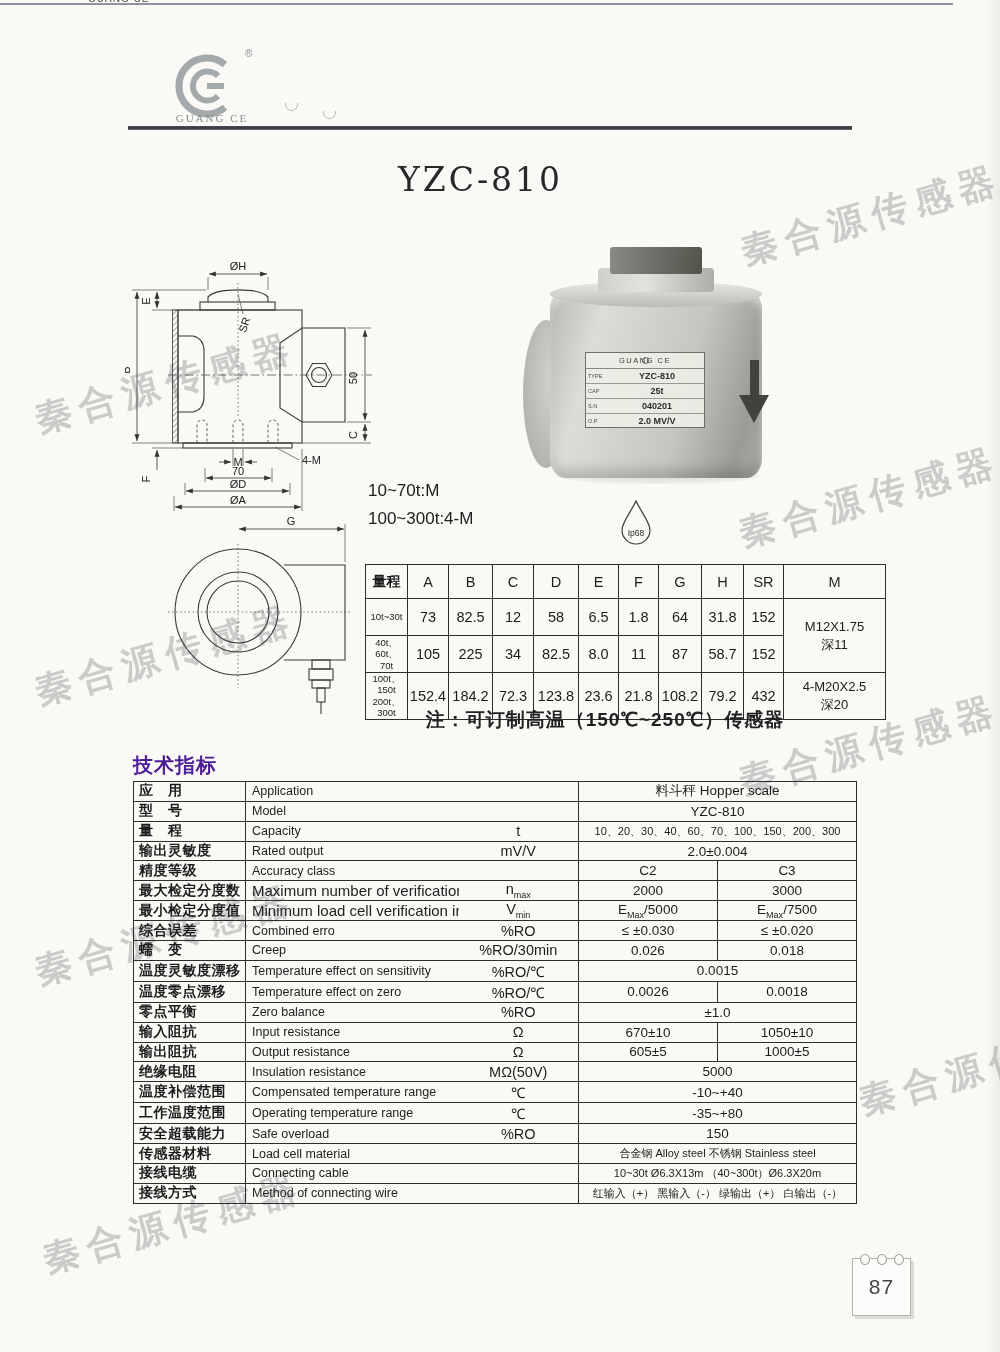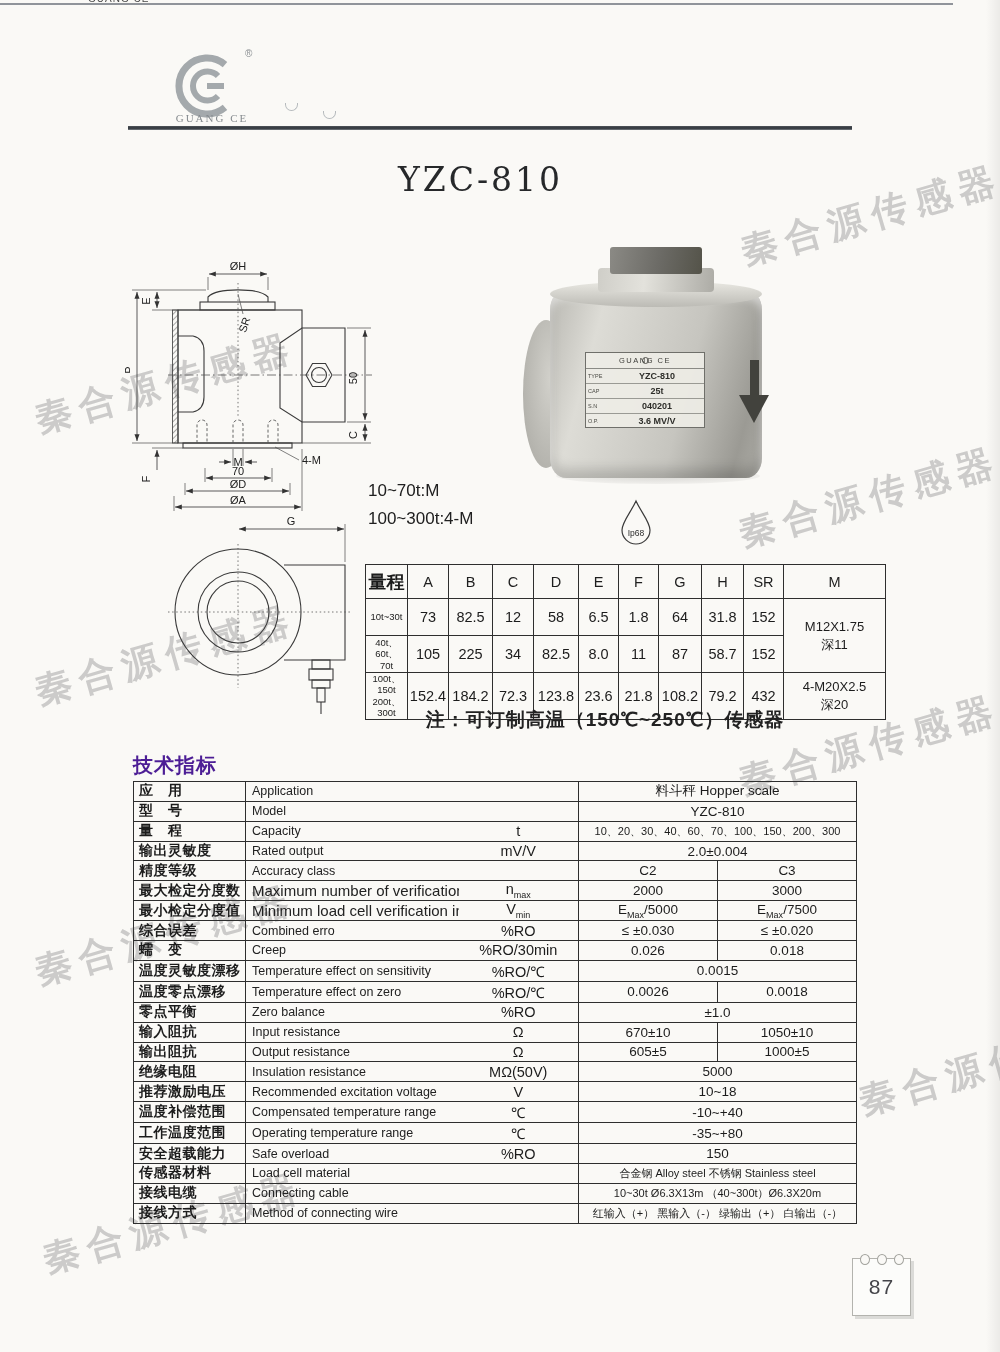--- a/index.html
+++ b/index.html
@@ -74,21 +74,21 @@
         border-right:15px solid transparent;border-top:28px solid #42423d;z-index:6;}
   .ip68{left:98px;top:258px;}
 
   
   .dim-table{position:absolute;left:365px;top:564px;border-collapse:collapse;table-layout:fixed;
         z-index:10;width:520px;}
   .dim-table th,.dim-table td{border:1px solid #2e2e2e;padding:0;text-align:center;overflow:hidden;}
   .dim-table thead tr{height:34px;}
   .dim-table tbody tr{height:37px;}
   .dim-table th.col-h{font-size:14.5px;font-weight:normal;color:#1e1e1e;}
-  .dim-table th.rng-h{font-size:18px;font-weight:bold;}
+  .dim-table th.rng-h{font-size:14px;font-weight:bold;}
   .dim-table td.rng{font-size:9.5px;white-space:pre-line;line-height:1.2;}
   .dim-table td.val{font-size:14.5px;}
   .dim-table td.mcell{font-size:13px;white-space:pre-line;line-height:1.35;}
 
   .note{position:absolute;left:345px;top:707px;width:520px;text-align:center;font-size:19px;
         font-weight:bold;letter-spacing:1px;color:#222;z-index:10;}
 
   .spec-heading{position:absolute;left:133px;top:752px;font-size:20px;font-weight:bold;color:#4c1d95;
         letter-spacing:1px;z-index:10;}
 
@@ -279,21 +279,21 @@
       <div class="ph-row">
         <span class="k">CAP</span>
         <span class="v">25t</span>
       </div>
       <div class="ph-row">
         <span class="k">S.N</span>
         <span class="v">040201</span>
       </div>
       <div class="ph-row">
         <span class="k">O.P.</span>
-        <span class="v">3.6 MV/V</span>
+        <span class="v">2.0 MV/V</span>
       </div>
     </div>
     <div class="ph-arrow-stem"></div>
     <div class="ph-arrow-head"></div>
     <svg class="ip68" width="40" height="50" viewBox="0 0 40 50">
       <path d="M20,3 C15,14 6,24 6,32 a14,14 0 0 0 28,0 C34,24 25,14 20,3 Z" fill="none" stroke="#3a3a3a" stroke-width="1.2"></path>
       <text x="20" y="38" text-anchor="middle" font-size="8.5" fill="#2e2e2e">Ip68</text>
     </svg>
   </div>
 
@@ -476,26 +476,20 @@
           <td class="val">605±5</td>
           <td class="val">1000±5</td>
         </tr>
         <tr>
           <td class="zh">绝缘电阻</td>
           <td class="en">Insulation resistance</td>
           <td class="unit">MΩ(50V)</td>
           <td class="val" colspan="2">5000</td>
         </tr>
         <tr>
-          <td class="zh">推荐激励电压</td>
-          <td class="en">Recommended excitation voltage</td>
-          <td class="unit">V</td>
-          <td class="val" colspan="2">10~18</td>
-        </tr>
-        <tr>
           <td class="zh">温度补偿范围</td>
           <td class="en">Compensated temperature range</td>
           <td class="unit">℃</td>
           <td class="val" colspan="2">-10~+40</td>
         </tr>
         <tr>
           <td class="zh">工作温度范围</td>
           <td class="en">Operating temperature range</td>
           <td class="unit">℃</td>
           <td class="val" colspan="2">-35~+80</td>

